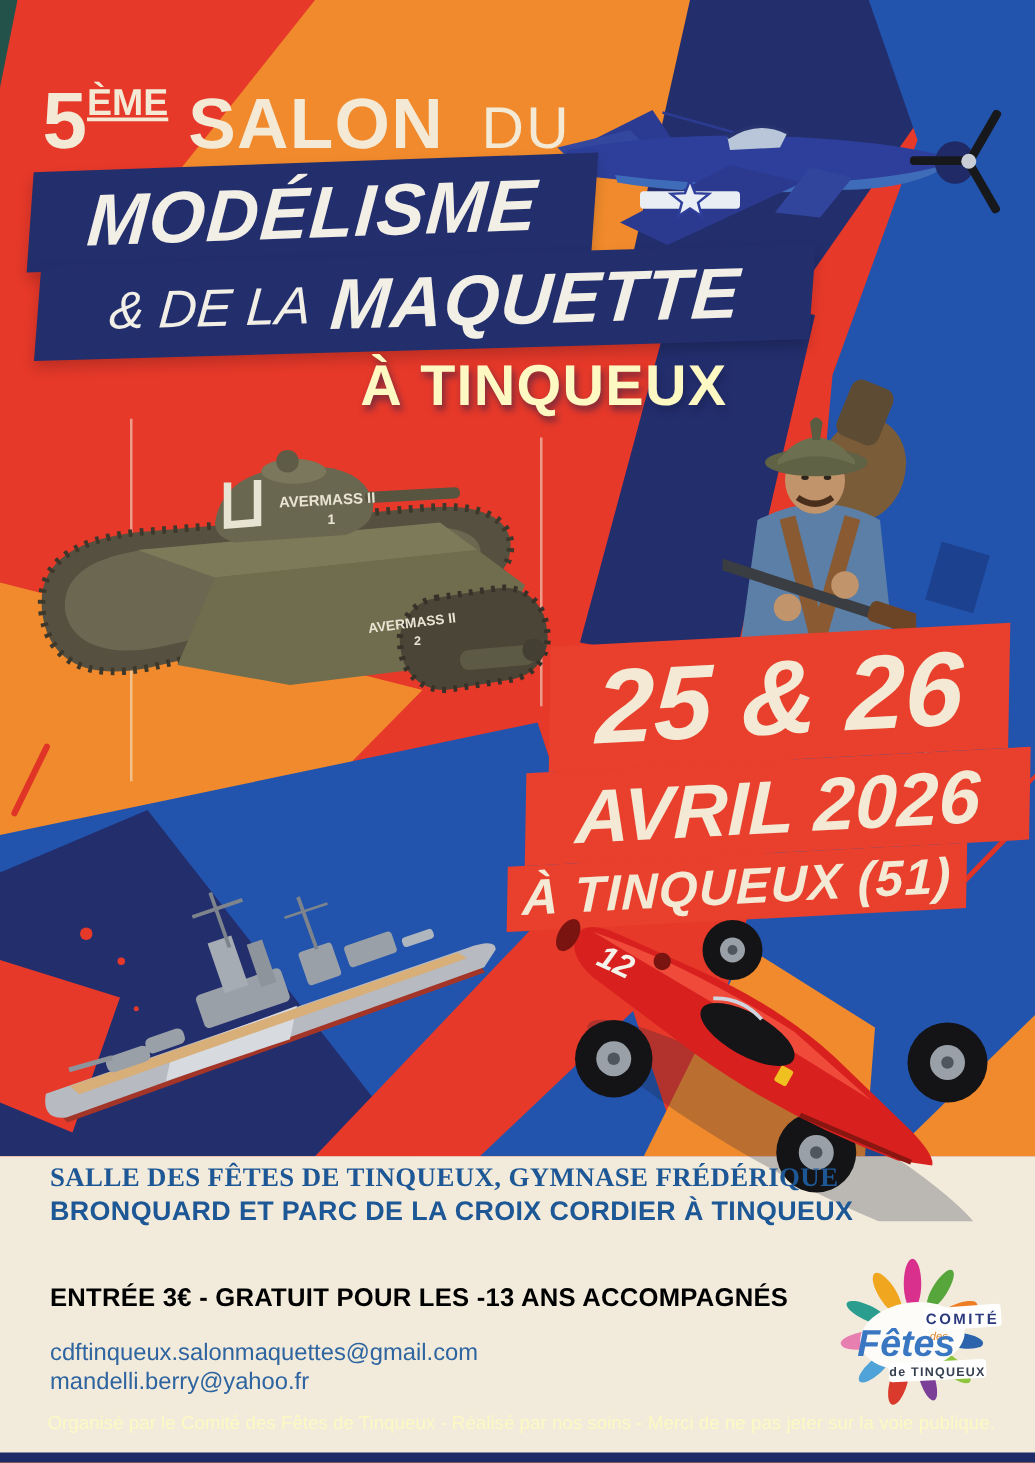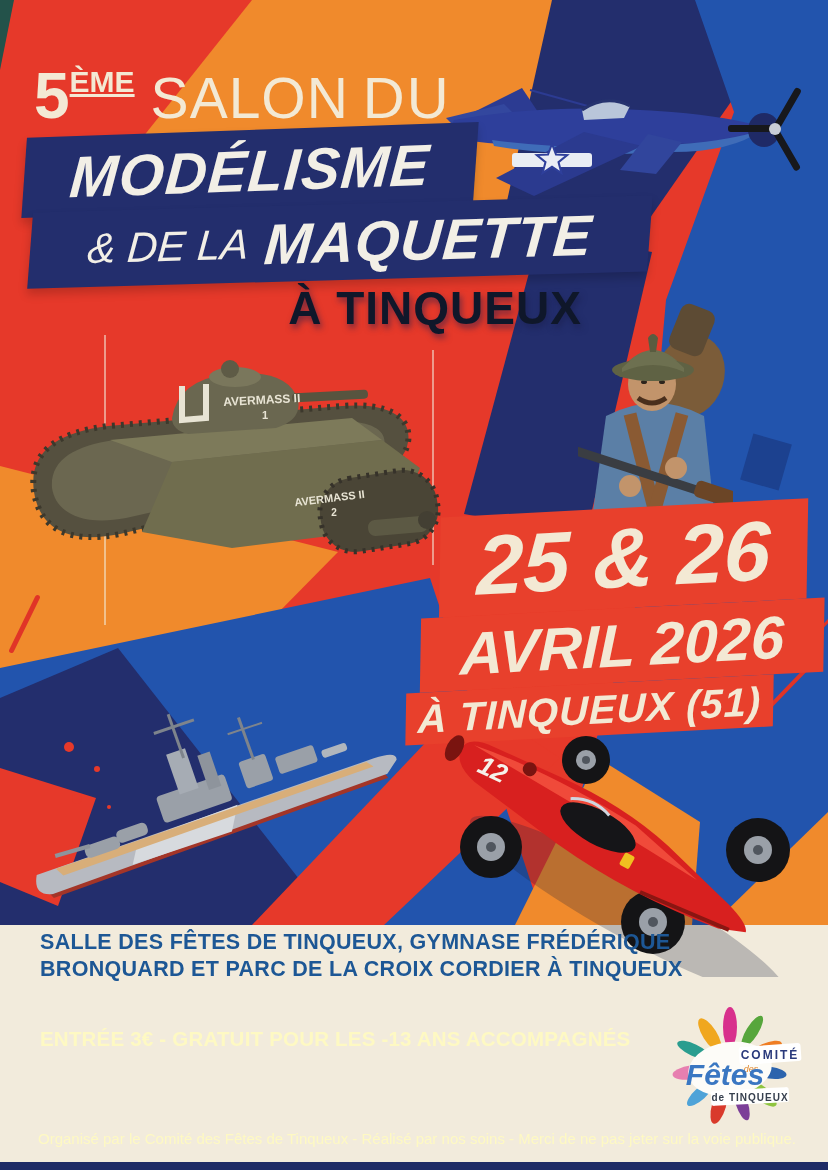--- a/index.html
+++ b/index.html
@@ -32,46 +32,46 @@
   .line4{left:22px;top:592px;width:5px;height:64px;transform:rotate(26deg);}
   .line5{left:742px;top:688px;width:88px;height:4px;transform:rotate(-46deg);}
   .line6{left:796px;top:632px;width:40px;height:3px;transform:rotate(-46deg);}
   .dots{position:absolute;left:64px;top:742px;width:10px;height:10px;border-radius:50%;background:#e6392a;
         box-shadow:28px 22px 0 -2px #e6392a,8px 52px 0 0 #e6392a,40px 60px 0 -3px #e6392a;}
 
   
   .title-line{left:34px;top:64px;color:#f3e9d4;white-space:nowrap;line-height:1;}
   .t-num{font-size:64px;font-weight:700;}
   .t-sup{font-size:30px;font-weight:700;position:relative;top:-26px;text-decoration:underline;}
-  .t-salon{font-size:57px;font-weight:400;letter-spacing:1px;margin-left:16px;}
-  .t-du{font-size:58px;font-weight:400;margin-left:14px;letter-spacing:2px;}
+  .t-salon{font-size:57px;font-weight:700;letter-spacing:1px;margin-left:16px;}
+  .t-du{font-size:47px;font-weight:400;margin-left:30px;letter-spacing:2px;}
   .banner{background:#232e6d;display:flex;align-items:center;justify-content:center;
           box-shadow:0 6px 10px rgba(0,0,0,.18);color:#f2efe6;font-style:italic;white-space:nowrap;}
   .banner1{left:24px;top:130px;width:452px;height:80px;transform:rotate(-2deg) skewX(-6deg);
            font-size:58px;font-weight:700;letter-spacing:1px;}
   .banner2{left:30px;top:204px;width:620px;height:76px;transform:rotate(-1.6deg) skewX(-6deg);}
   .b2-prefix{font-size:42px;font-weight:400;}
   .b2-main{font-size:57px;font-weight:700;margin-left:16px;letter-spacing:1px;}
   .loc-title{left:250px;top:281px;width:370px;text-align:center;font-size:46px;font-weight:700;
-             color:#0f172a;letter-spacing:1px;text-shadow:2px 4px 6px rgba(25,30,75,.55);white-space:nowrap;}
+             color:#fef9c3;letter-spacing:1px;text-shadow:2px 4px 6px rgba(25,30,75,.55);white-space:nowrap;}
 
   
   .date-group{left:385px;top:503px;width:440px;height:240px;transform:rotate(-3deg);}
   .dbanner{position:absolute;background:#e8402c;display:flex;align-items:center;justify-content:center;
            color:#f3e9d4;font-style:italic;font-weight:700;white-space:nowrap;}
   .d1{right:14px;top:6px;width:368px;height:100px;transform:skewX(-4deg);font-size:84px;}
   .d2{right:2px;top:106px;width:404px;height:74px;transform:skewX(-4deg);font-size:60px;}
   .d3{right:56px;top:180px;width:368px;height:52px;transform:skewX(-4deg);font-size:40px;letter-spacing:1px;}
 
   
   .info-band{left:0;top:925px;width:828px;height:238px;background:#f2ebdc;}
-  .venue1{left:40px;top:930px;font-size:21.5px;font-weight:700;color:#1d5795;letter-spacing:.3px;white-space:nowrap;}
+  .venue1{left:40px;top:930px;font-size:21.5px;font-weight:700;color:#1d5795;letter-spacing:.3px;white-space:nowrap;font-family:Liberation Serif, serif;}
   .venue2{left:40px;top:957px;font-size:21.5px;font-weight:700;color:#1d5795;letter-spacing:.3px;white-space:nowrap;text-align:center;}
   .hours{left:40px;top:990px;font-size:21.5px;font-weight:700;color:#e8862d;letter-spacing:.3px;white-space:nowrap;}
-  .entry{left:40px;top:1027px;font-size:20.5px;font-weight:700;color:#fef9c3;letter-spacing:.2px;white-space:nowrap;}
+  .entry{left:40px;top:1027px;font-size:20.5px;font-weight:700;color:#000000;letter-spacing:.2px;white-space:nowrap;}
   .email1{left:40px;top:1072px;font-size:19px;color:#2e649f;white-space:nowrap;}
   .email2{left:40px;top:1095px;font-size:19px;color:#2e649f;white-space:nowrap;}
   .footer-note{left:38px;top:1130px;font-size:15px;color:#fef9c3;white-space:nowrap;}
   .bottom-bar{left:0;top:1162px;width:828px;height:8px;background:#1e2b66;}
 
   .model{position:absolute;}
   svg text{font-family:"Liberation Sans",sans-serif;}
 </style>
 </head>
 <body>
@@ -250,20 +250,22 @@
       <path d="M150,32 Q170,20 192,28" fill="none" stroke="#cfd6df" stroke-width="3"></path>
       <rect x="224" y="52" width="11" height="14" rx="2" fill="#f0c020"></rect>
       <line x1="256" y1="80" x2="352" y2="70" stroke="#8a1612" stroke-width="4"></line>
       <text x="54" y="54" font-size="26" font-weight="700" font-style="italic" fill="#f5f2ea" transform="rotate(-4 54 54)">12</text>
     </g>
   </svg>
 
   <div class="abs venue1">SALLE DES FÊTES DE TINQUEUX, GYMNASE FRÉDÉRIQUE</div>
   <div class="abs venue2">BRONQUARD ET PARC DE LA CROIX CORDIER À TINQUEUX</div>
   <div class="abs entry">ENTRÉE 3€ - GRATUIT POUR LES -13 ANS ACCOMPAGNÉS</div>
+  <div class="abs email1">cdftinqueux.salonmaquettes@gmail.com</div>
+  <div class="abs email2">mandelli.berry@yahoo.fr</div>
   <div class="abs footer-note">Organisé par le Comité des Fêtes de Tinqueux - Réalisé par nos soins - Merci de ne pas jeter sur la voie publique.</div>
   <div class="abs bottom-bar"></div>
 
   <svg class="model" style="left:645px;top:1005px;" width="170" height="140" viewBox="0 0 170 140">
     <g>
       <g transform="rotate(0 85 62)">
           <ellipse cx="85" cy="22" rx="7" ry="20" fill="#d8308c"></ellipse>
         </g>
       <g transform="rotate(32 85 62)">
           <ellipse cx="85" cy="20" rx="6" ry="18" fill="#57a63c"></ellipse>

